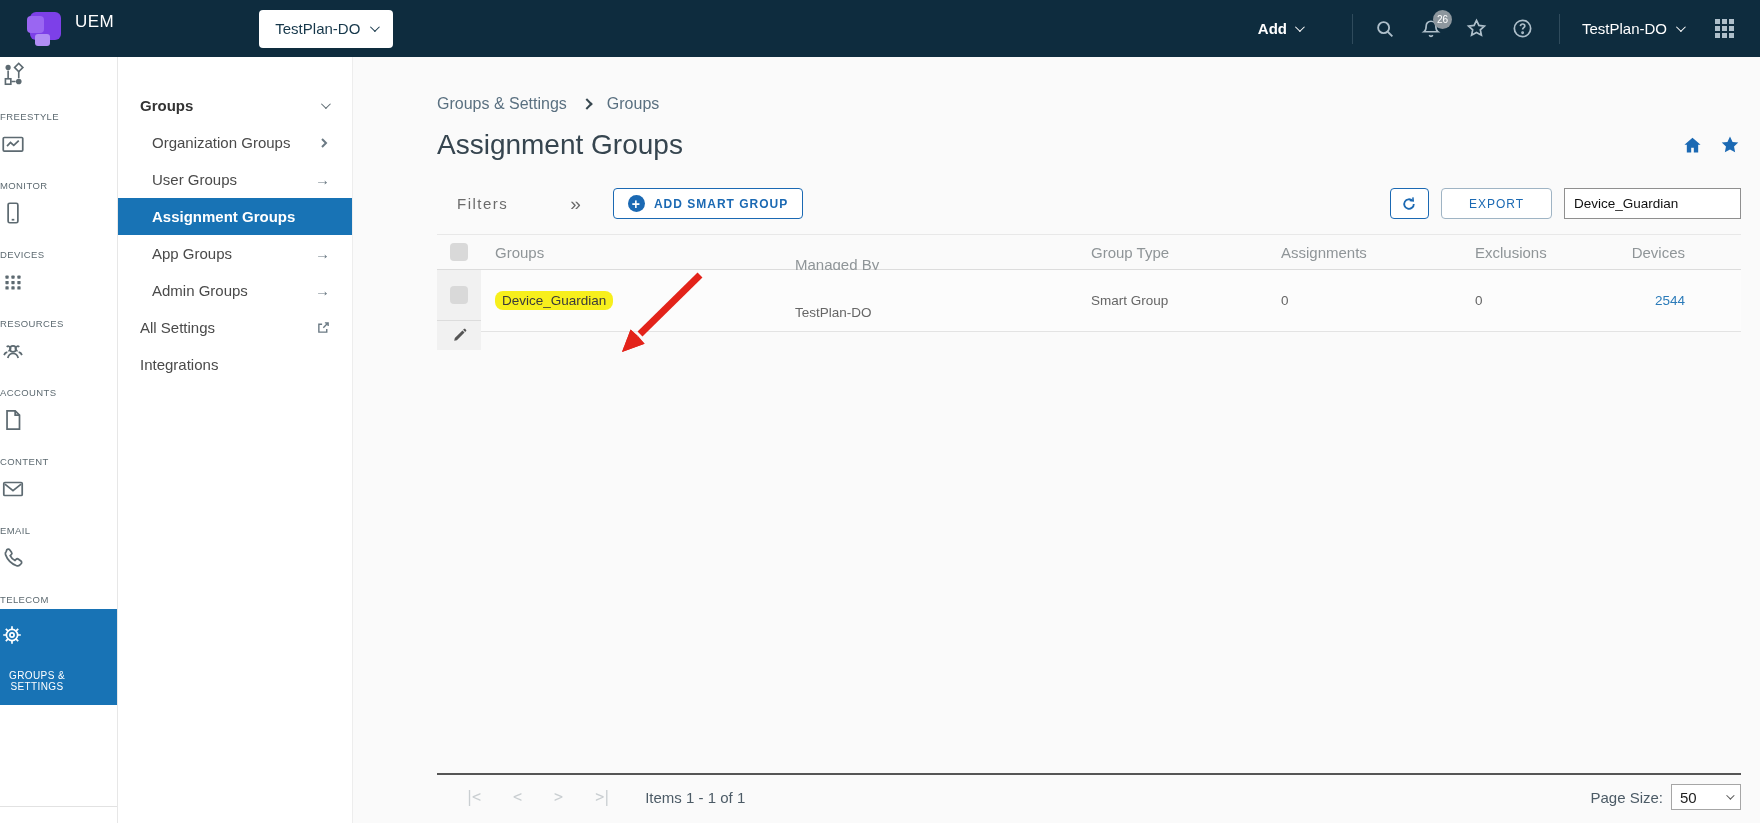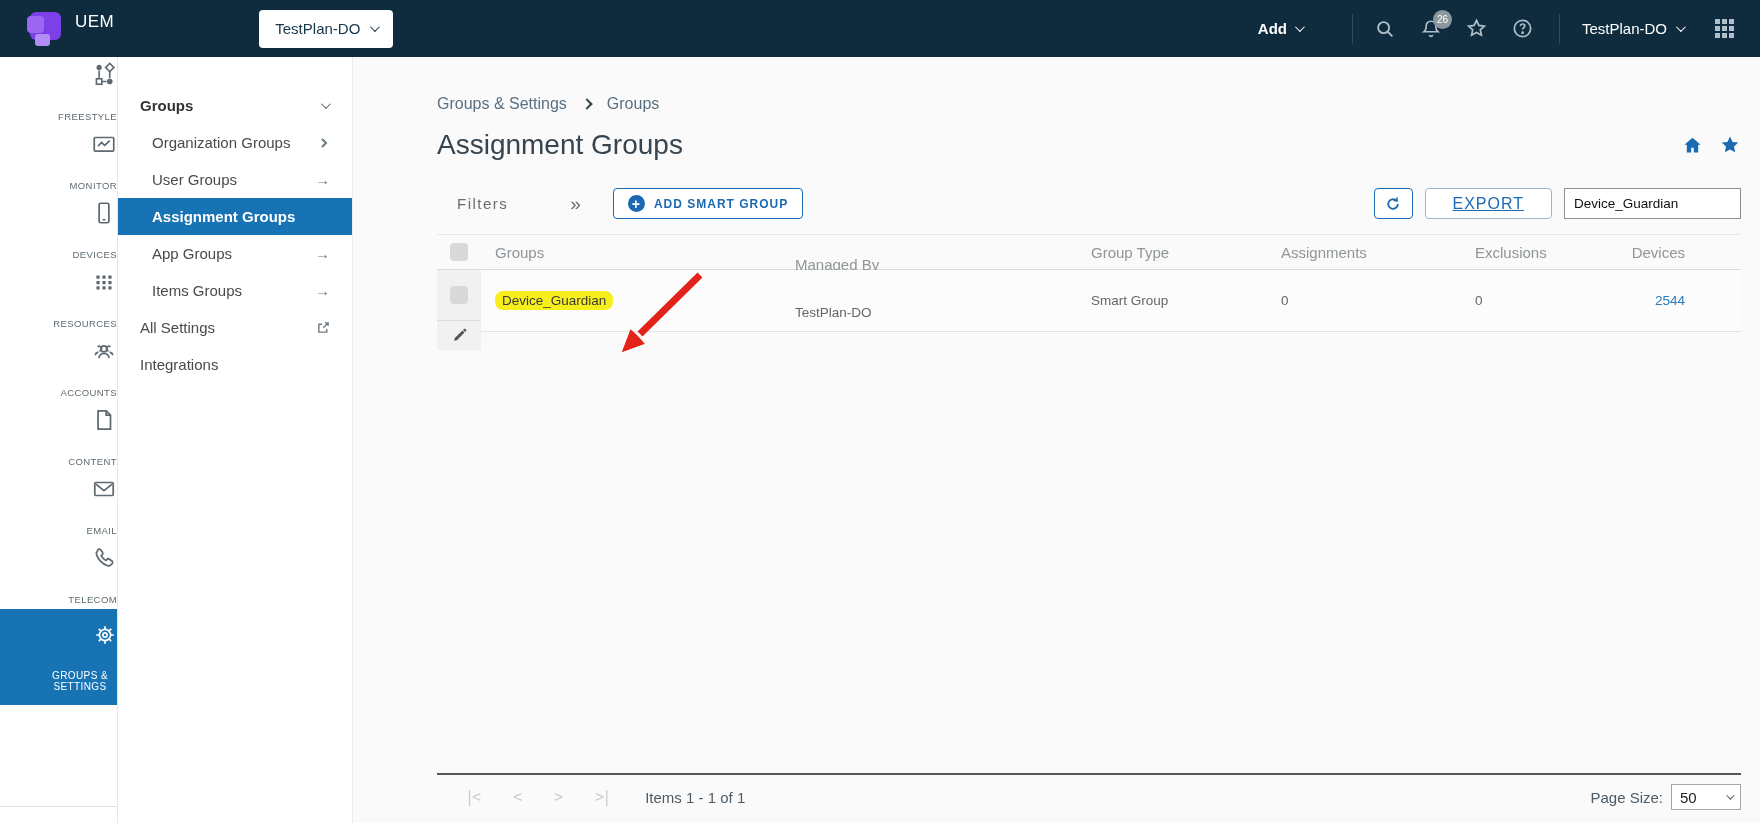--- a/index.html
+++ b/index.html
@@ -33,21 +33,21 @@
   .badge{position:absolute;top:-7px;right:-9px;min-width:19px;height:19px;border-radius:50%;background:var(--badge-gray);color:#fff;font-size:10px;display:flex;align-items:center;justify-content:center;}
   .account-btn{display:flex;align-items:center;gap:9px;color:#fff;font-size:15px;background:none;border:none;cursor:pointer;margin-left:22px;font-family:inherit;}
   .grid-icon{display:grid;grid-template-columns:repeat(3,5px);grid-gap:2px;margin:0 26px 0 32px;cursor:pointer;}
   .grid-icon i{width:5px;height:5px;background:var(--topbar-icon);}
   .chev{display:inline-block;width:7px;height:7px;border-right:1.8px solid currentColor;border-bottom:1.8px solid currentColor;transform:rotate(45deg) translateY(-2px);}
   .chev.white{color:#fff;}
   .chev.dark{color:#16374a;}
 
   
   .iconrail{position:absolute;left:0;top:57px;width:118px;bottom:0;background:#fff;border-right:1px solid #e7e7e7;z-index:20;display:flex;flex-direction:column;}
-  .rail-item{height:69px;display:flex;flex-direction:column;align-items:flex-end;justify-content:center;gap:23px;color:var(--icon-gray);cursor:pointer;text-align:center;}
+  .rail-item{height:69px;display:flex;flex-direction:column;align-items:flex-start;justify-content:center;gap:23px;color:var(--icon-gray);cursor:pointer;text-align:center;}
   .rail-item .lbl{font-size:9.5px;letter-spacing:.4px;line-height:11px;color:#5d6a71;}
   .rail-item.active{background:var(--active-blue);color:#fff;height:96px;}
   .rail-item.active .lbl{color:#fff;font-size:10px;}
   .rail-bottom-line{margin-top:auto;border-top:1px solid #e2e2e2;height:17px;}
 
   
   .subnav{position:absolute;left:118px;top:57px;width:235px;bottom:0;background:#fff;border-right:1px solid #ededed;z-index:10;padding-top:30px;font-size:15px;}
   .subnav-header{display:flex;align-items:center;justify-content:space-between;padding:0 24px 0 22px;height:37px;font-weight:bold;color:#333;cursor:pointer;}
   .subnav-item{display:flex;align-items:center;justify-content:space-between;height:37px;padding:0 22px 0 34px;color:#4a4a4a;cursor:pointer;}
   .subnav-item.level1{padding-left:22px;}
@@ -66,21 +66,21 @@
   .title-icons .tico{cursor:pointer;display:flex;}
 
   
   .toolbar{margin-top:27px;display:flex;align-items:center;}
   .filters-lbl{margin-left:20px;font-size:15px;color:#6b6b6b;letter-spacing:1.5px;cursor:pointer;}
   .filters-exp{margin-left:62px;font-size:19px;color:#6b6b6b;cursor:pointer;line-height:1;}
   .add-sg-btn{margin-left:32px;height:31px;display:flex;align-items:center;gap:9px;background:#fff;border:1px solid var(--link-blue);border-radius:4px;padding:0 14px;color:var(--link-blue);font-size:12px;letter-spacing:1px;font-weight:bold;cursor:pointer;font-family:inherit;}
   .plus-circle{width:17px;height:17px;border-radius:50%;background:var(--link-blue);color:#fff;display:flex;align-items:center;justify-content:center;font-size:14px;line-height:1;font-weight:bold;}
   .toolbar-right{margin-left:auto;display:flex;align-items:center;gap:12px;}
   .refresh-btn{width:39px;height:31px;background:#fff;border:1px solid var(--link-blue);border-radius:4px;color:var(--link-blue);display:flex;align-items:center;justify-content:center;cursor:pointer;}
-  .export-btn{height:31px;background:#fff;border:1px solid #9fb4c4;border-radius:4px;padding:0 27px;color:var(--link-blue);font-size:16px;letter-spacing:1px;cursor:pointer;font-family:inherit;text-decoration:underline;}
+  .export-btn{height:31px;background:#fff;border:1px solid #9fb4c4;border-radius:4px;padding:0 27px;color:var(--link-blue);font-size:12px;letter-spacing:1px;cursor:pointer;font-family:inherit;}
   .search-input{width:177px;height:31px;border:1px solid #8f8f8f;background:#fff;font-size:13.5px;padding:0 9px;color:#111;font-family:inherit;}
 
   
   .gridtable{margin-top:15px;}
   .grid-header{display:flex;align-items:center;height:36px;border-top:1px solid #e8e8e8;border-bottom:1px solid #dcdcdc;color:#8f9598;font-size:15px;}
   .col-action{width:44px;display:flex;justify-content:center;flex:none;}
   .col-groups{width:300px;padding-left:14px;flex:none;}
   .col-managed{width:296px;padding-left:14px;flex:none;margin-top:24px;}
   .col-type{width:190px;padding-left:14px;flex:none;}
   .col-assign{width:194px;padding-left:14px;flex:none;}
@@ -293,21 +293,21 @@
     <span class="aff arrow-char">→</span>
   </div>
   <div class="subnav-item active">
     <span>Assignment Groups</span>
   </div>
   <div class="subnav-item">
     <span>App Groups</span>
     <span class="aff arrow-char">→</span>
   </div>
   <div class="subnav-item">
-    <span>Items Groups</span>
+    <span>Admin Groups</span>
     <span class="aff arrow-char">→</span>
   </div>
   <div class="subnav-item level1">
     <span>All Settings</span>
     <span class="aff">
         <svg width="13" height="13" viewBox="0 0 14 14" fill="none" stroke="currentColor" stroke-width="1.5">
           <path d="M8.5 2h3.5v3.5M12 2L6.8 7.2"></path>
           <path d="M10.5 8.5V12H2V3.5h3.5"></path>
         </svg>
       </span>

